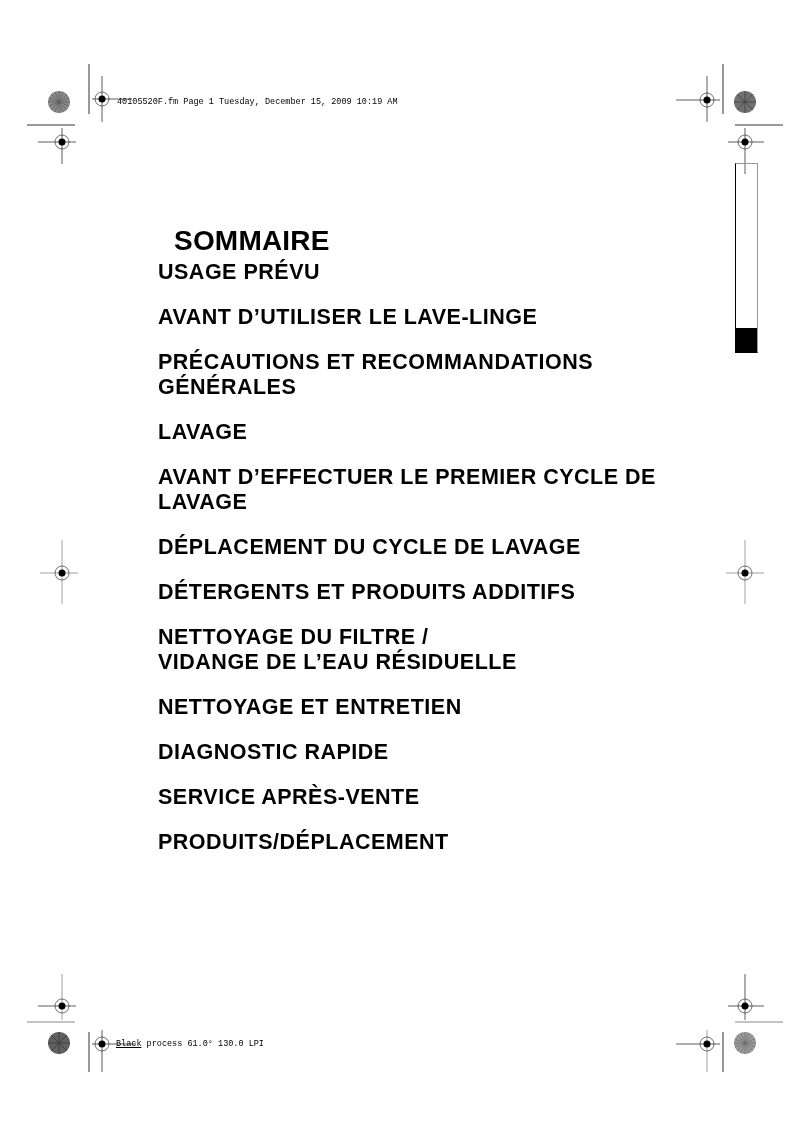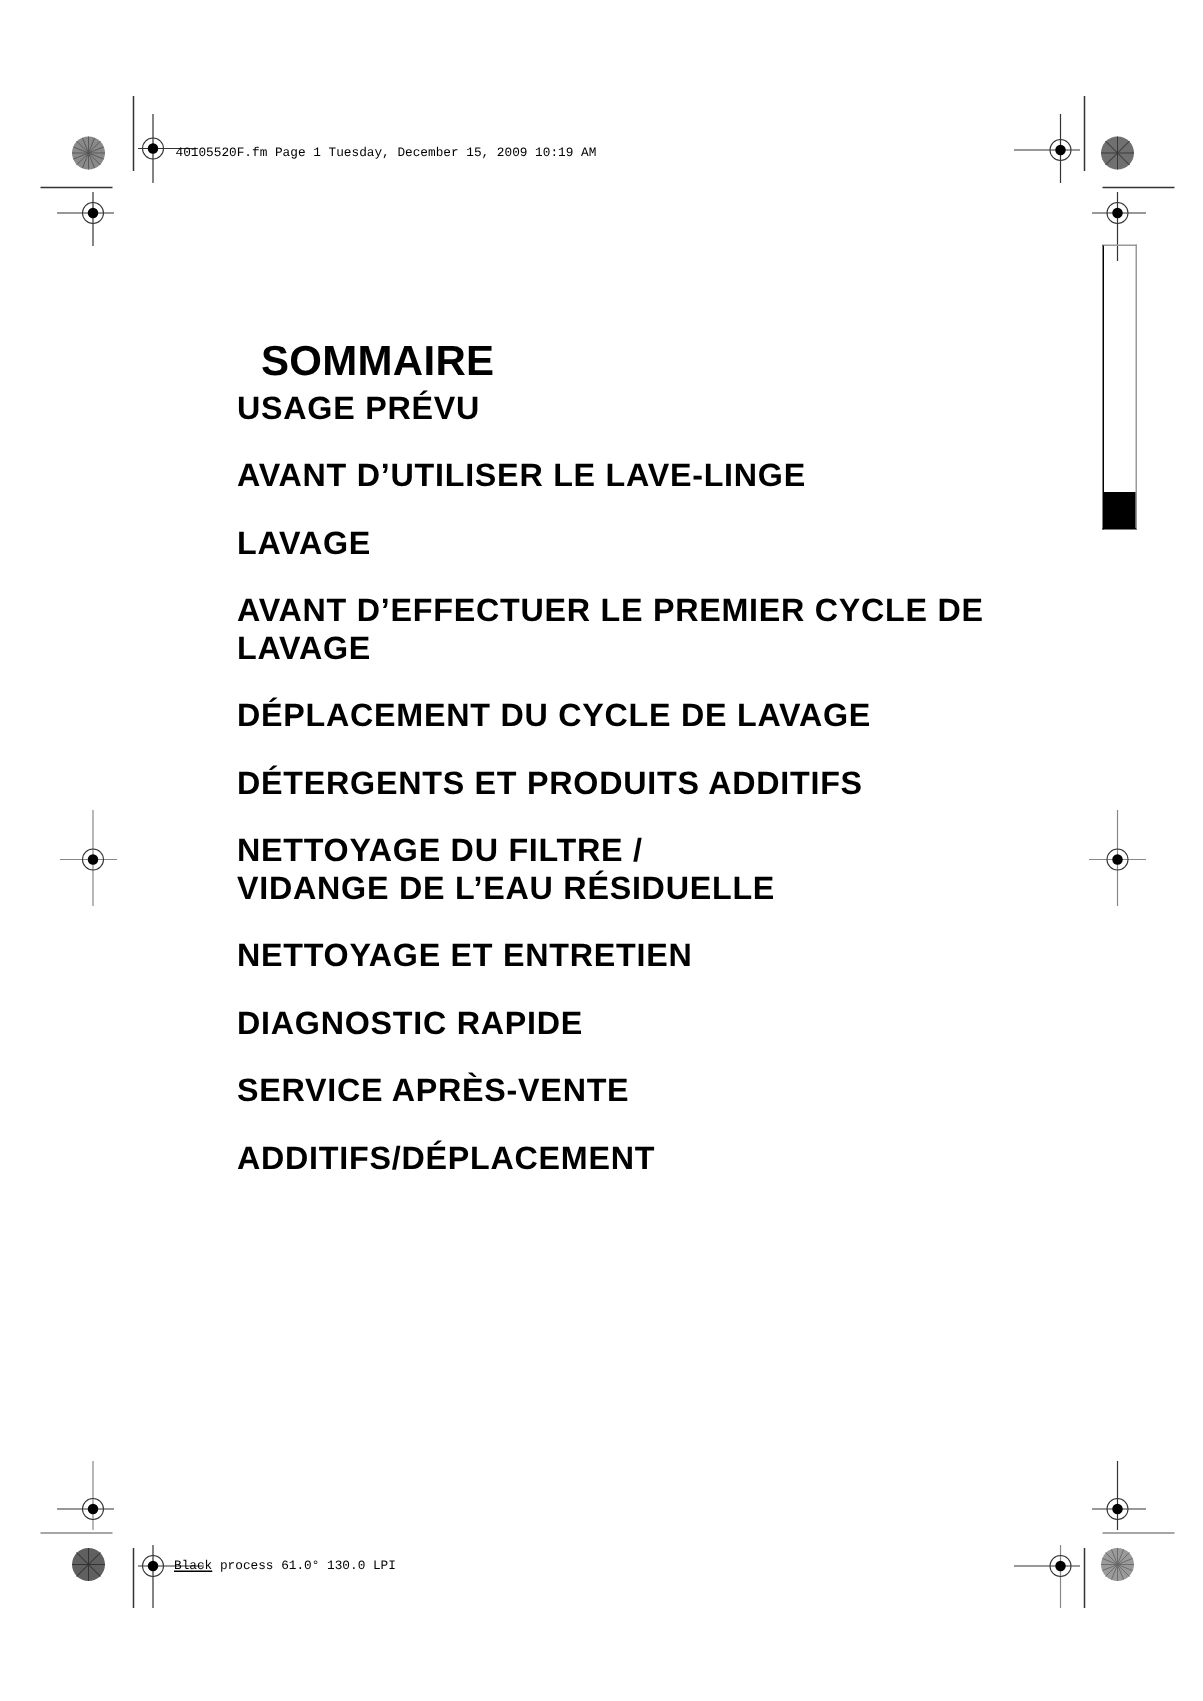--- a/index.html
+++ b/index.html
@@ -92,31 +92,33 @@
   <line x1="19" y1="0" x2="19" y2="64" stroke="#888" stroke-width="0.8"></line>
   <line x1="0" y1="33" x2="38" y2="33" stroke="#888" stroke-width="0.8"></line>
   <circle cx="19" cy="33" r="7" fill="none" stroke="#333" stroke-width="0.7"></circle>
   <circle cx="19" cy="33" r="3.5" fill="#000"></circle>
 </svg>
 
 <h1 class="toc-title">SOMMAIRE</h1>
 <ul class="toc">
   <li>USAGE PRÉVU</li>
   <li>AVANT D’UTILISER LE LAVE-LINGE</li>
+  <li>PRÉCAUTIONS ET RECOMMANDATIONS
+GÉNÉRALES</li>
   <li>LAVAGE</li>
   <li>AVANT D’EFFECTUER LE PREMIER CYCLE DE
 LAVAGE</li>
   <li>DÉPLACEMENT DU CYCLE DE LAVAGE</li>
   <li>DÉTERGENTS ET PRODUITS ADDITIFS</li>
   <li>NETTOYAGE DU FILTRE /
 VIDANGE DE L’EAU RÉSIDUELLE</li>
   <li>NETTOYAGE ET ENTRETIEN</li>
   <li>DIAGNOSTIC RAPIDE</li>
   <li>SERVICE APRÈS-VENTE</li>
-  <li>ADDITIFS/DÉPLACEMENT</li>
+  <li>PRODUITS/DÉPLACEMENT</li>
 </ul>
 
 <svg style="left:38px;top:974px" width="40" height="46" viewBox="0 0 40 46">
   <line x1="24" y1="0" x2="24" y2="46" stroke="#888" stroke-width="0.8"></line>
   <line x1="0" y1="32" x2="38" y2="32" stroke="#333" stroke-width="0.8"></line>
   <circle cx="24" cy="32" r="7" fill="none" stroke="#333" stroke-width="0.7"></circle>
   <circle cx="24" cy="32" r="3.5" fill="#000"></circle>
 </svg>
 <svg style="left:27px;top:1021px" width="48" height="2">
     <line x1="0" y1="1" x2="48" y2="1" stroke="#888" stroke-width="1"></line>

